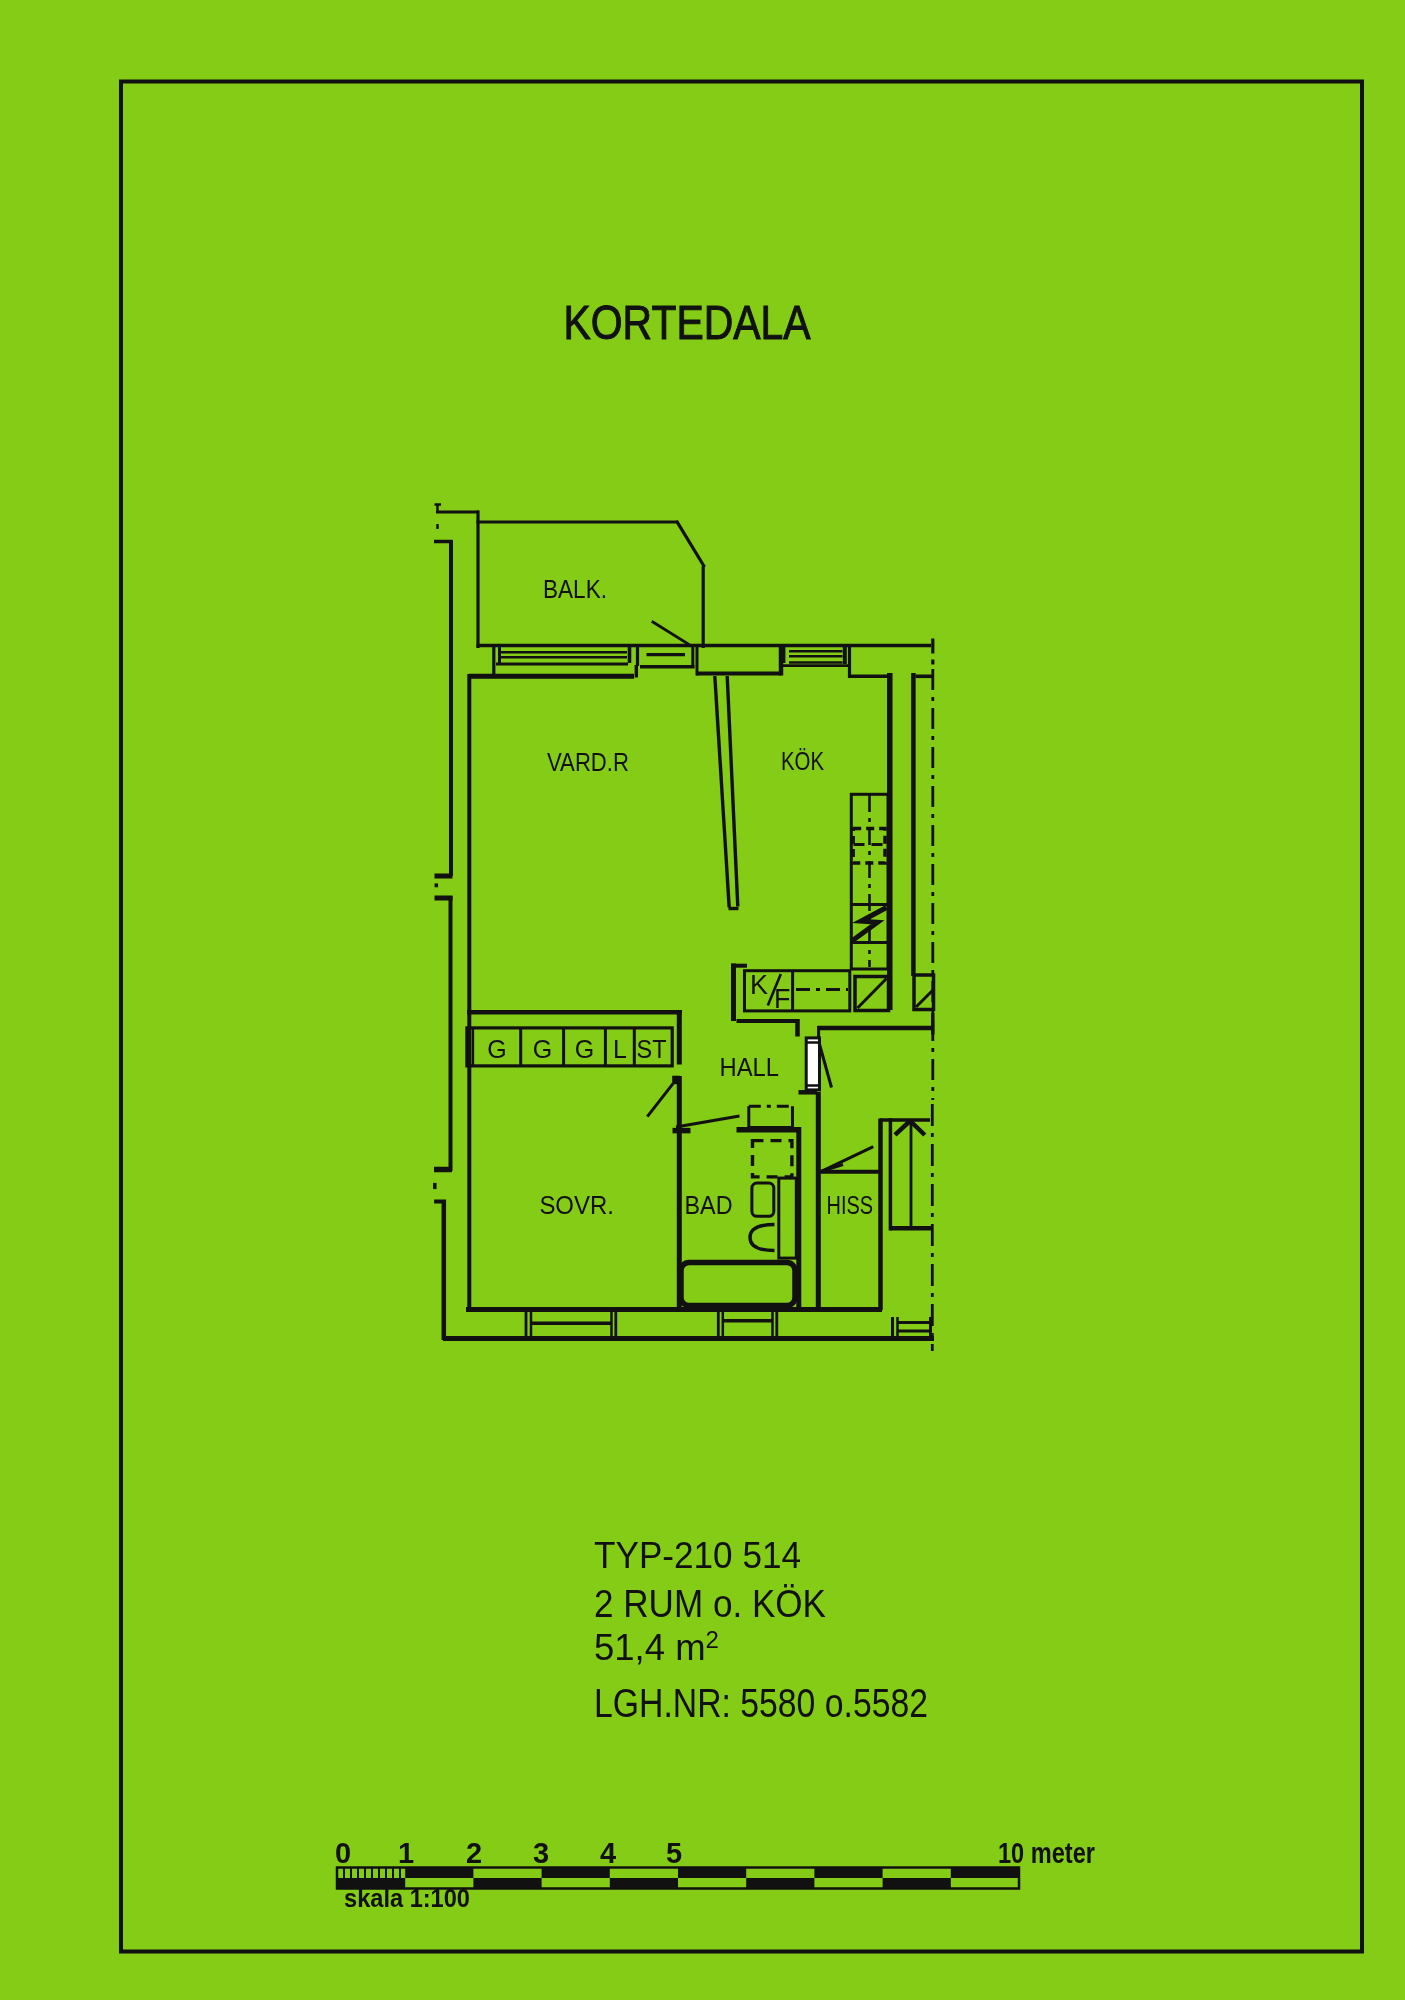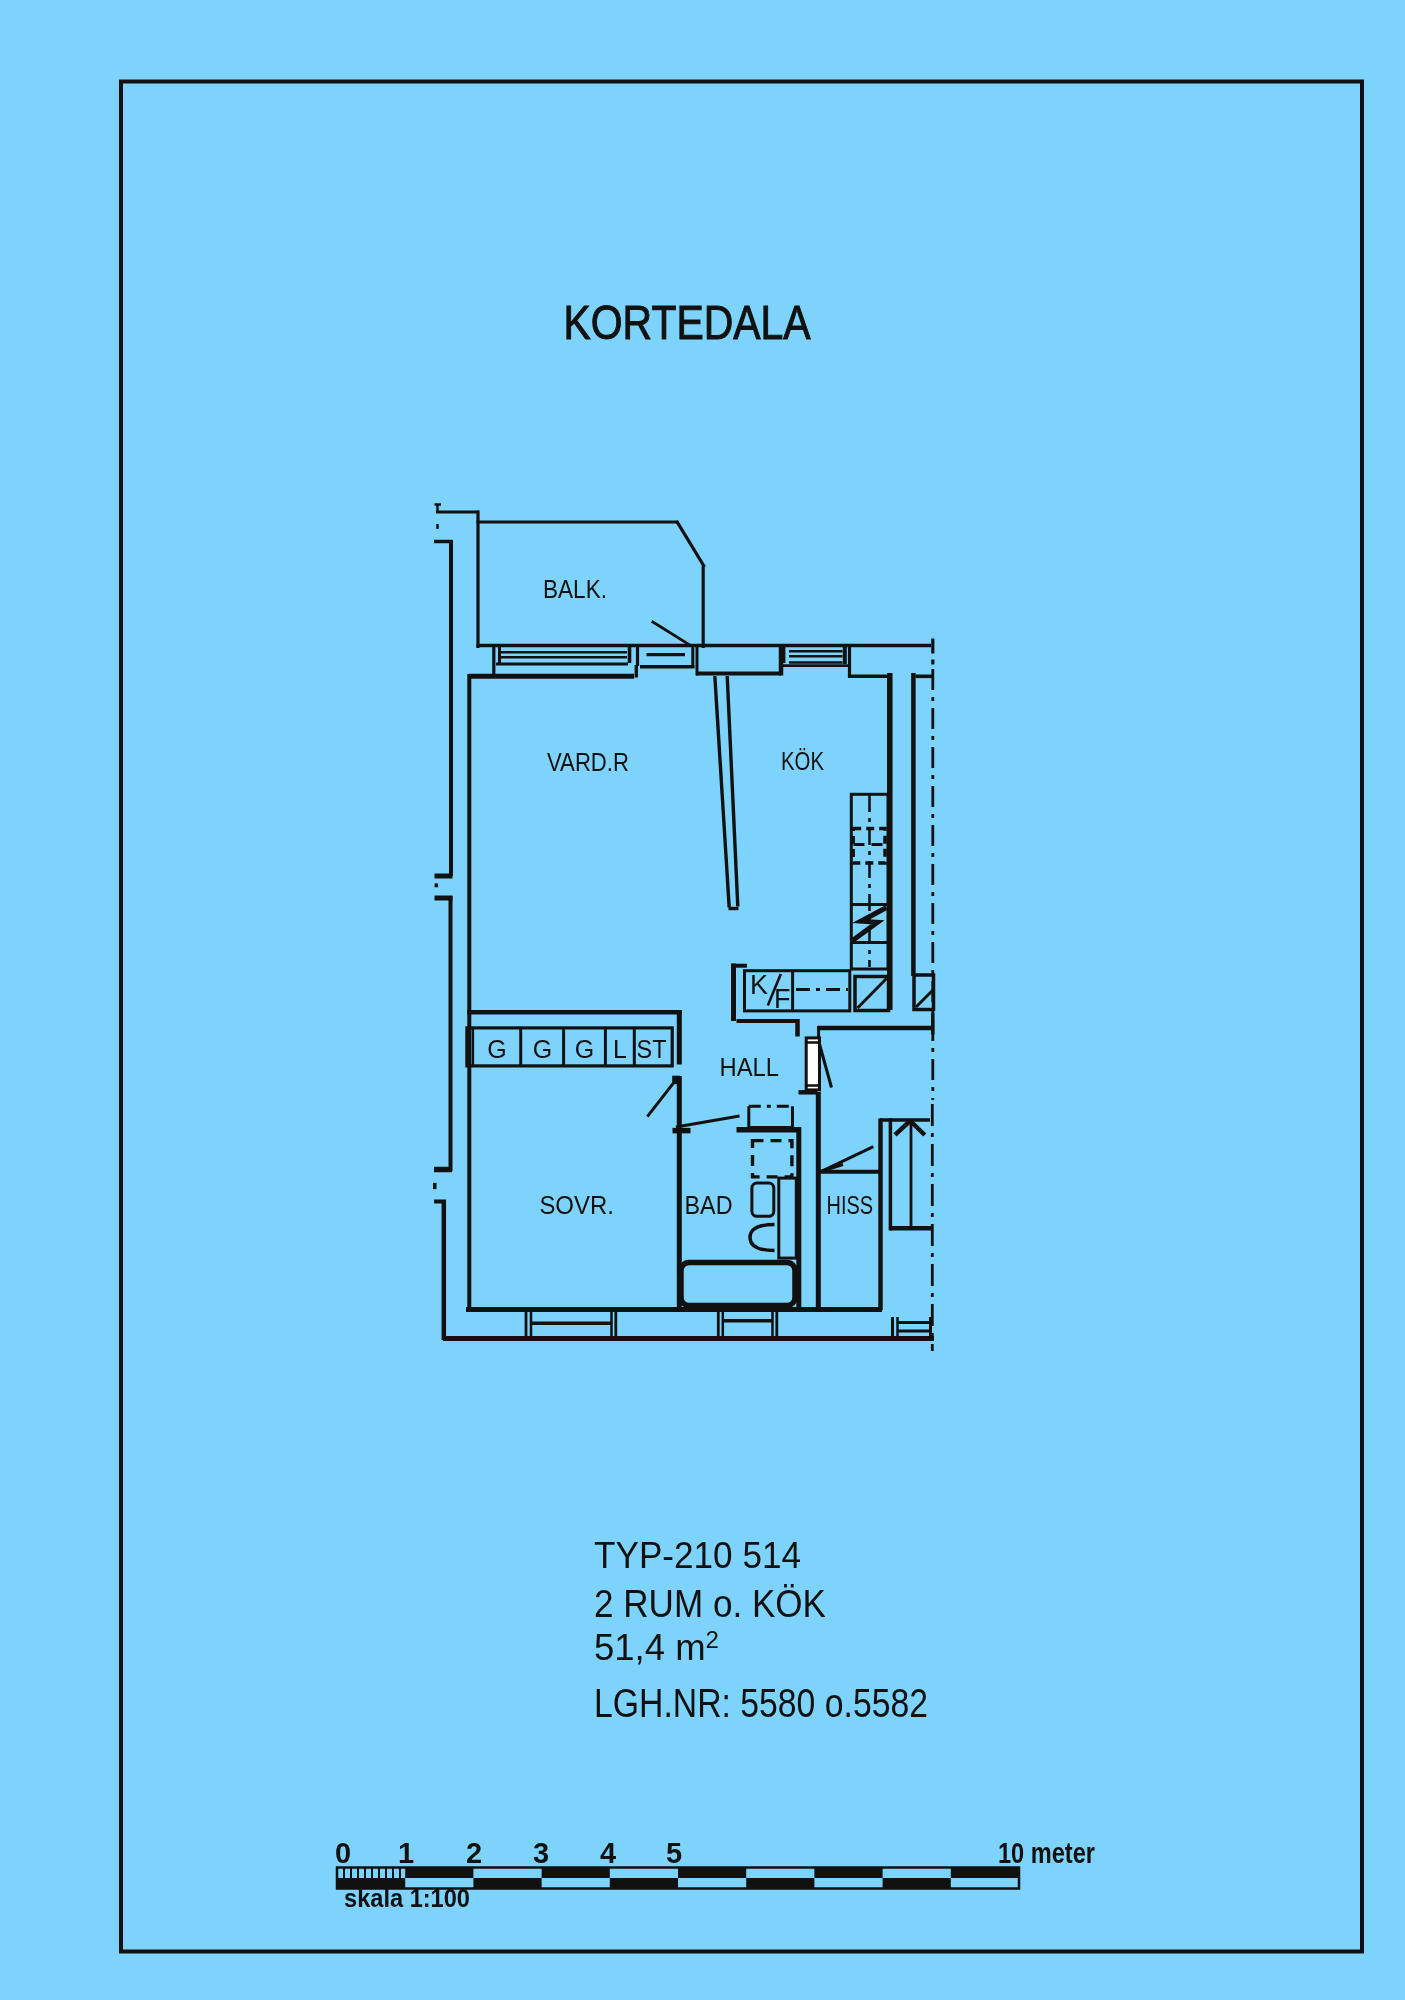--- a/index.html
+++ b/index.html
@@ -1,16 +1,16 @@
 <!DOCTYPE html>
 <html><head>
 <meta charset="utf-8">
 <style>
   html,body{margin:0;padding:0;background:#ffffff;}
-  #page{width:1405px;height:2000px;position:relative;background:#7dd3fc;}
+  #page{width:1405px;height:2000px;position:relative;background:#84cc16;}
   svg{position:absolute;top:0;left:0;will-change:transform;}
   text{font-family:"Liberation Sans",sans-serif;fill:#111;}
 </style>
 </head>
 <body>
 <div id="page">
 <svg width="1405" height="2000" viewBox="0 0 1405 2000">
 <g stroke="#111" stroke-linecap="butt" fill="none">
 
 <rect x="121" y="81.5" width="1241" height="1870" stroke-width="4"></rect>

